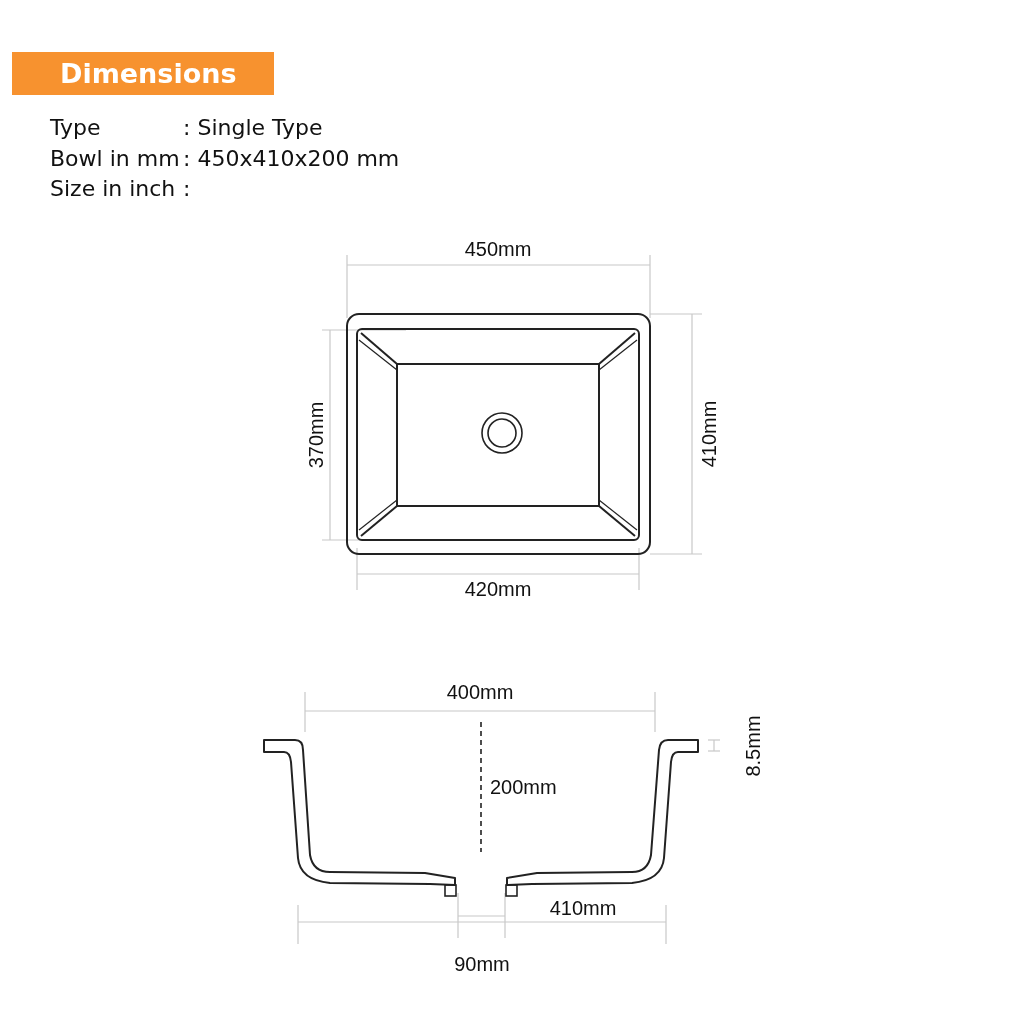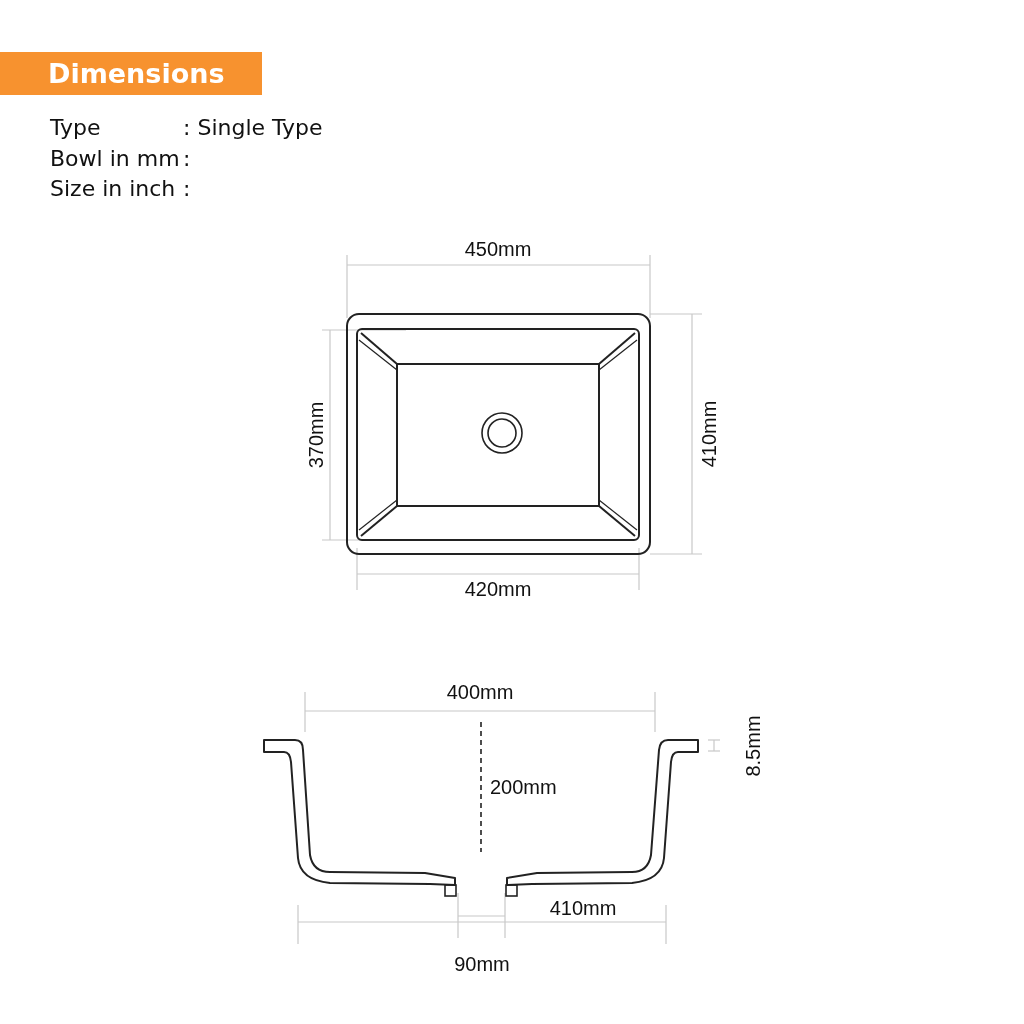--- a/index.html
+++ b/index.html
@@ -1,18 +1,18 @@
 <!DOCTYPE html>
 <html><head>
 <meta charset="utf-8">
 <style>
   html, body { margin: 0; padding: 0; background: #ffffff; }
   body { width: 1024px; height: 1024px; position: relative; overflow: hidden;
          font-family: "DejaVu Sans", sans-serif; color: #111; }
-  .banner { position: absolute; left: 0; top: 52px; width: 262px; height: 43px;
+  .banner { position: absolute; left: 12px; top: 52px; width: 262px; height: 43px;
             background: #F7922F; }
   .banner-title { position: absolute; left: 48px; top: 3px; font-family: "DejaVu Sans", sans-serif;
                   font-weight: bold; font-size: 27px; color: #ffffff; letter-spacing: 0px; line-height: 37px; }
   .specs { position: absolute; left: 50px; top: 113px; font-family: "DejaVu Sans", sans-serif;
            font-size: 22px; line-height: 30.5px; color: #111; }
   .spec-row { display: flex; white-space: nowrap; }
   .spec-label { display: inline-block; }
   .spec-row.r0 .spec-label { width: 133px; }
   .spec-row.r1 .spec-label { width: 133px; }
   .spec-row.r2 .spec-label { width: 133px; }
@@ -26,21 +26,21 @@
   <div class="banner-title">Dimensions</div>
 </div>
 
 <div class="specs">
   <div class="spec-row r0">
     <span class="spec-label">Type</span>
     <span>:</span>&nbsp;<span>Single Type</span>
   </div>
   <div class="spec-row r1">
     <span class="spec-label">Bowl in mm</span>
-    <span>:</span>&nbsp;
+    <span>:</span>&nbsp;<span>450x410x200 mm</span>
   </div>
   <div class="spec-row r2">
     <span class="spec-label">Size in inch</span>
     <span>:</span>&nbsp;
   </div>
 </div>
 
 <svg class="drawing" width="1024" height="1024" viewBox="0 0 1024 1024">
 
   <g>

